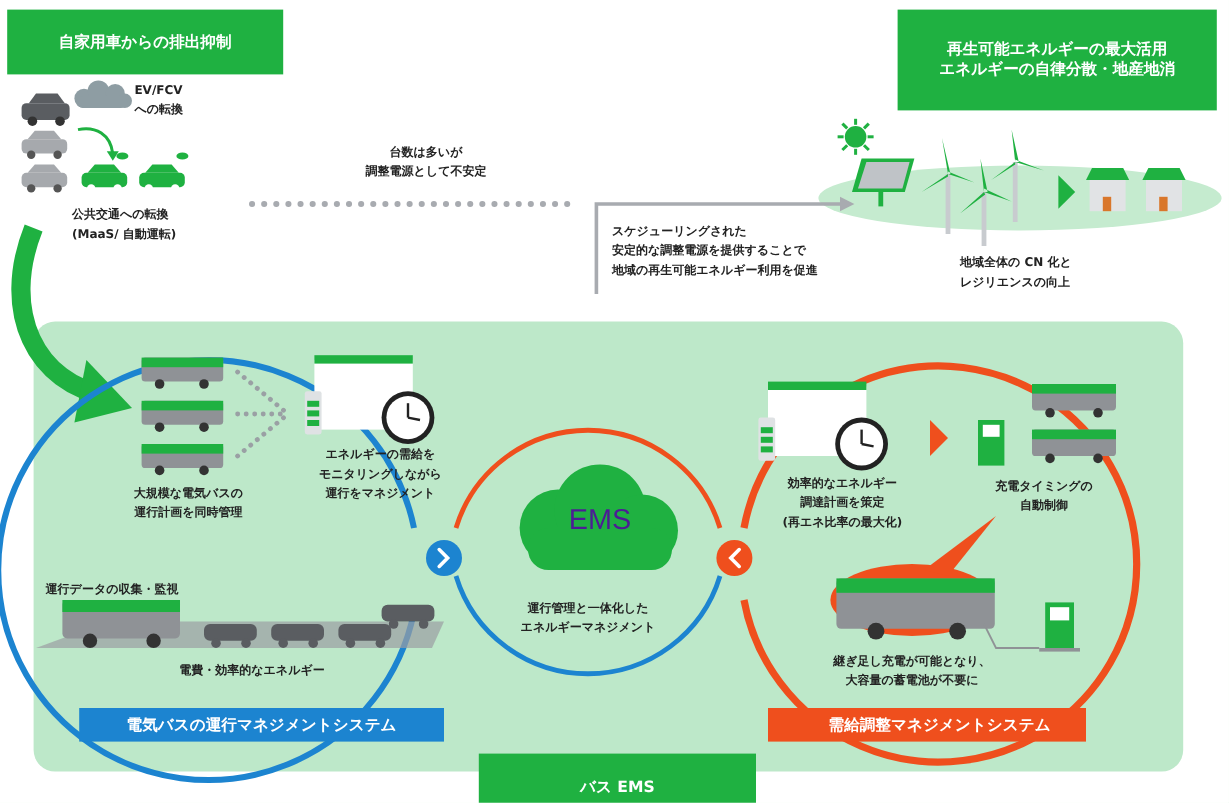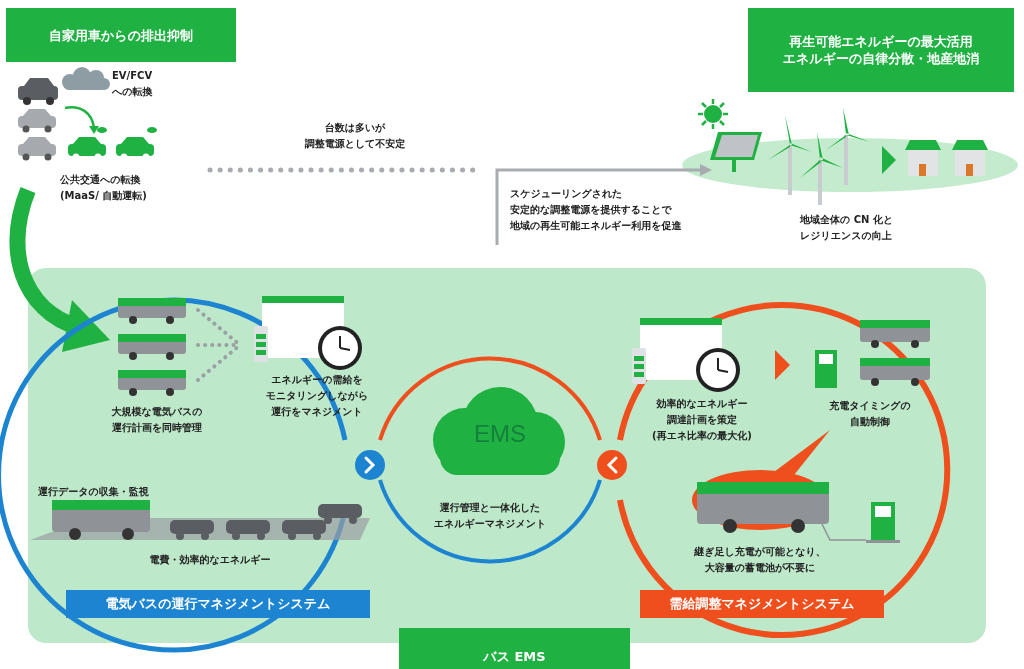--- a/index.html
+++ b/index.html
@@ -3,21 +3,21 @@
 <meta charset="utf-8">
 <style>
   html,body{margin:0;padding:0;background:#fff;}
   body{width:1024px;height:669px;position:relative;overflow:hidden;font-family:"DejaVu Sans",sans-serif;color:#222;}
   .abs{position:absolute;}
   .tag{background:#1fb141;color:#fff;font-weight:bold;font-size:13px;padding:12px;display:flex;align-items:center;justify-content:center;text-align:center;line-height:17px;}
   .txt{font-weight:bold;font-size:10px;line-height:16px;color:#222;text-align:center;white-space:pre-line;}
   .txt.left{text-align:left;}
   .panel{left:28px;top:268px;width:958px;height:375px;background:#bde8c9;border-radius:18px;}
   .label-blue{background:#1c84d0;color:#fff;font-size:13px;font-weight:bold;display:flex;align-items:center;justify-content:center;}
-  .label-red{background:#ef4f1d;color:#fff;font-size:13px;font-weight:bold;display:flex;align-items:center;justify-content:center;}
+  .label-red{background:#ef4f1d;color:#fff;font-size:13px;font-weight:bold;display:flex;align-items:center;justify-content:center;padding-left:21px;}
   svg{position:absolute;left:0;top:0;}
 </style>
 </head>
 <body>
 
 <div class="abs panel"></div>
 
 <svg width="1024" height="669" viewBox="0 0 1024 669">
 
   <ellipse cx="850" cy="165" rx="168" ry="27" fill="#c5ebcf"></ellipse>
@@ -264,21 +264,21 @@
 
 <div class="abs txt" style="left:72px;top:404px;width:170px;">大規模な電気バスの
 運行計画を同時管理</div>
 <div class="abs txt" style="left:232px;top:372px;width:170px;">エネルギーの需給を
 モニタリングしながら
 運行をマネジメント</div>
 <div class="abs txt left" style="left:38px;top:484px;text-align:center;">運行データの収集・監視</div>
 <div class="abs txt" style="left:90px;top:552px;width:240px;">電費・効率的なエネルギー</div>
 <div class="abs label-blue" style="left:66px;top:590px;width:304px;height:28px;">電気バスの運行マネジメントシステム</div>
 
-<div class="abs" style="left:440px;top:420px;width:120px;text-align:center;color:#15803d;font-size:24px;font-family:'Liberation Sans',sans-serif;">EMS</div>
+<div class="abs" style="left:440px;top:420px;width:120px;text-align:center;color:#4c1d95;font-size:24px;font-family:'Liberation Sans',sans-serif;">EMS</div>
 <div class="abs txt" style="left:400px;top:500px;width:180px;">運行管理と一体化した
 エネルギーマネジメント</div>
 
 <div class="abs txt" style="left:622px;top:396px;width:160px;">効率的なエネルギー
 調達計画を策定
 (再エネ比率の最大化)</div>
 <div class="abs txt" style="left:800px;top:398px;width:140px;">充電タイミングの
 自動制御</div>
 <div class="abs txt" style="left:660px;top:544px;width:200px;">継ぎ足し充電が可能となり、
 大容量の蓄電池が不要に</div>

